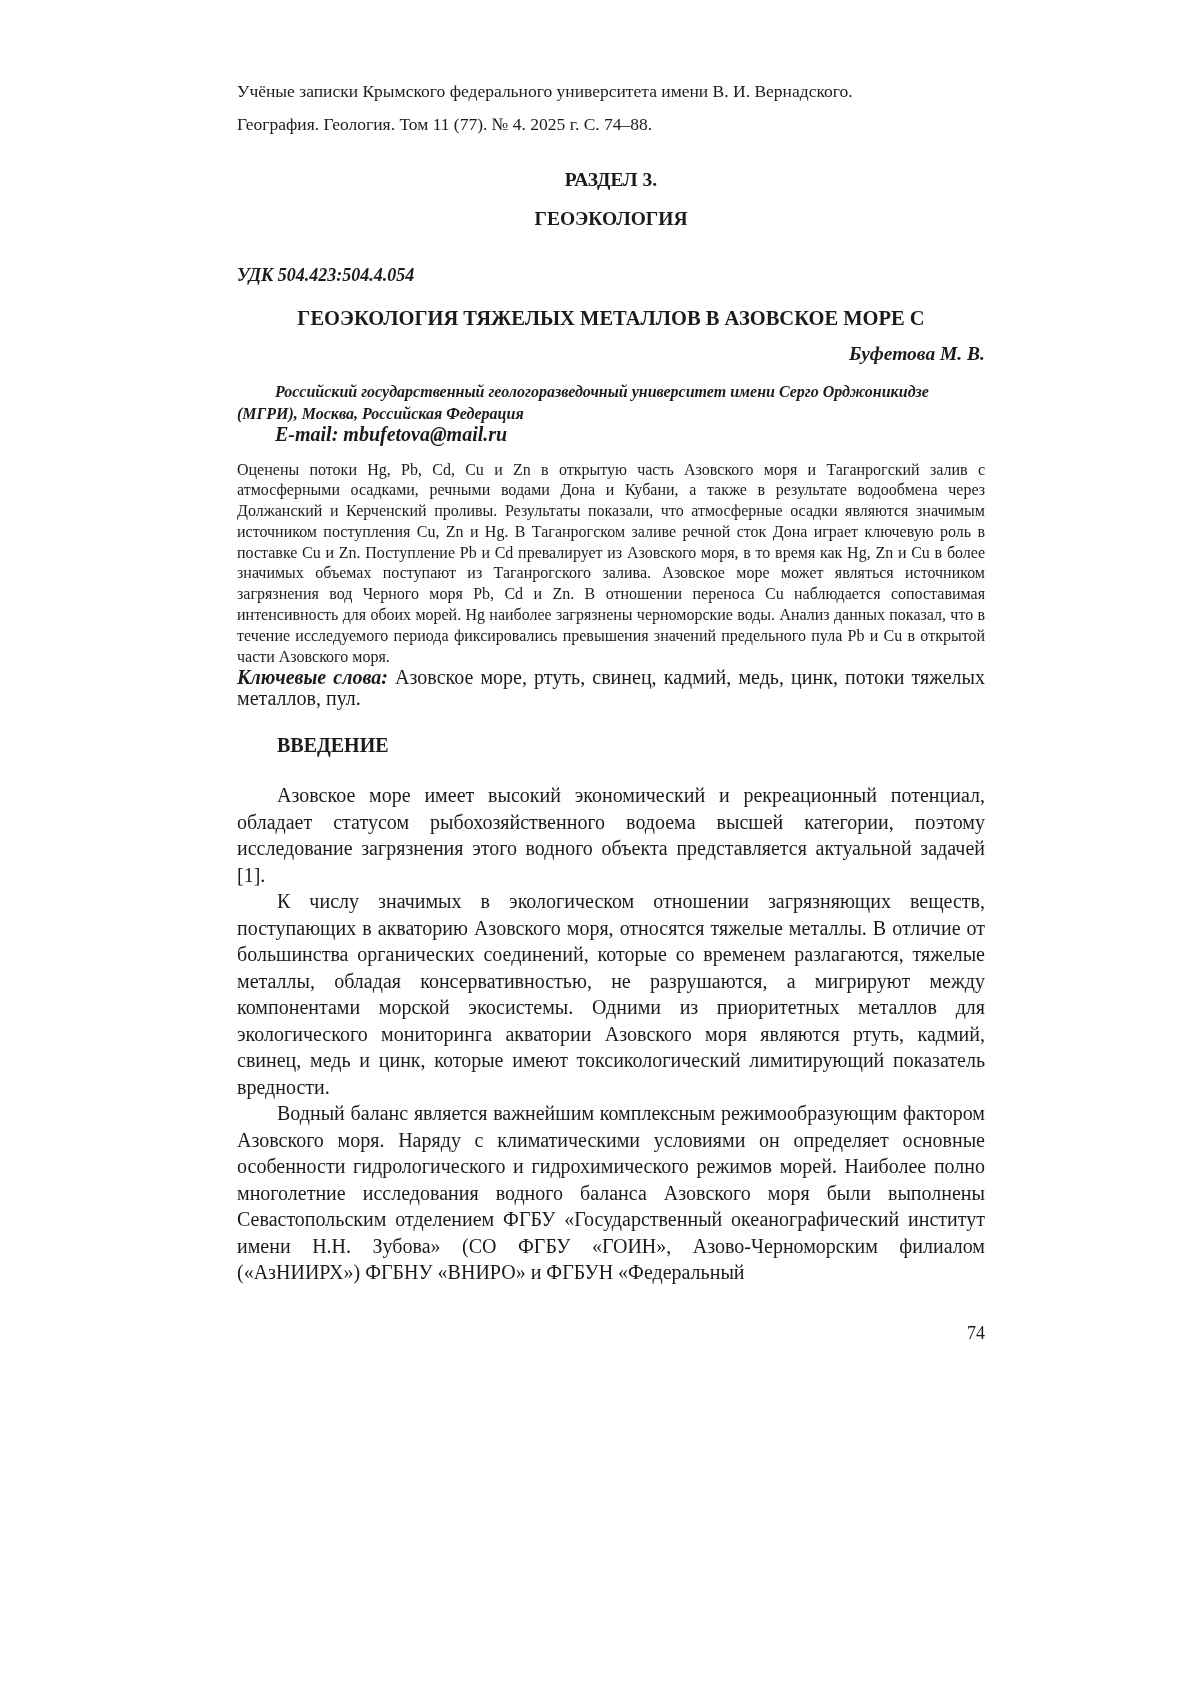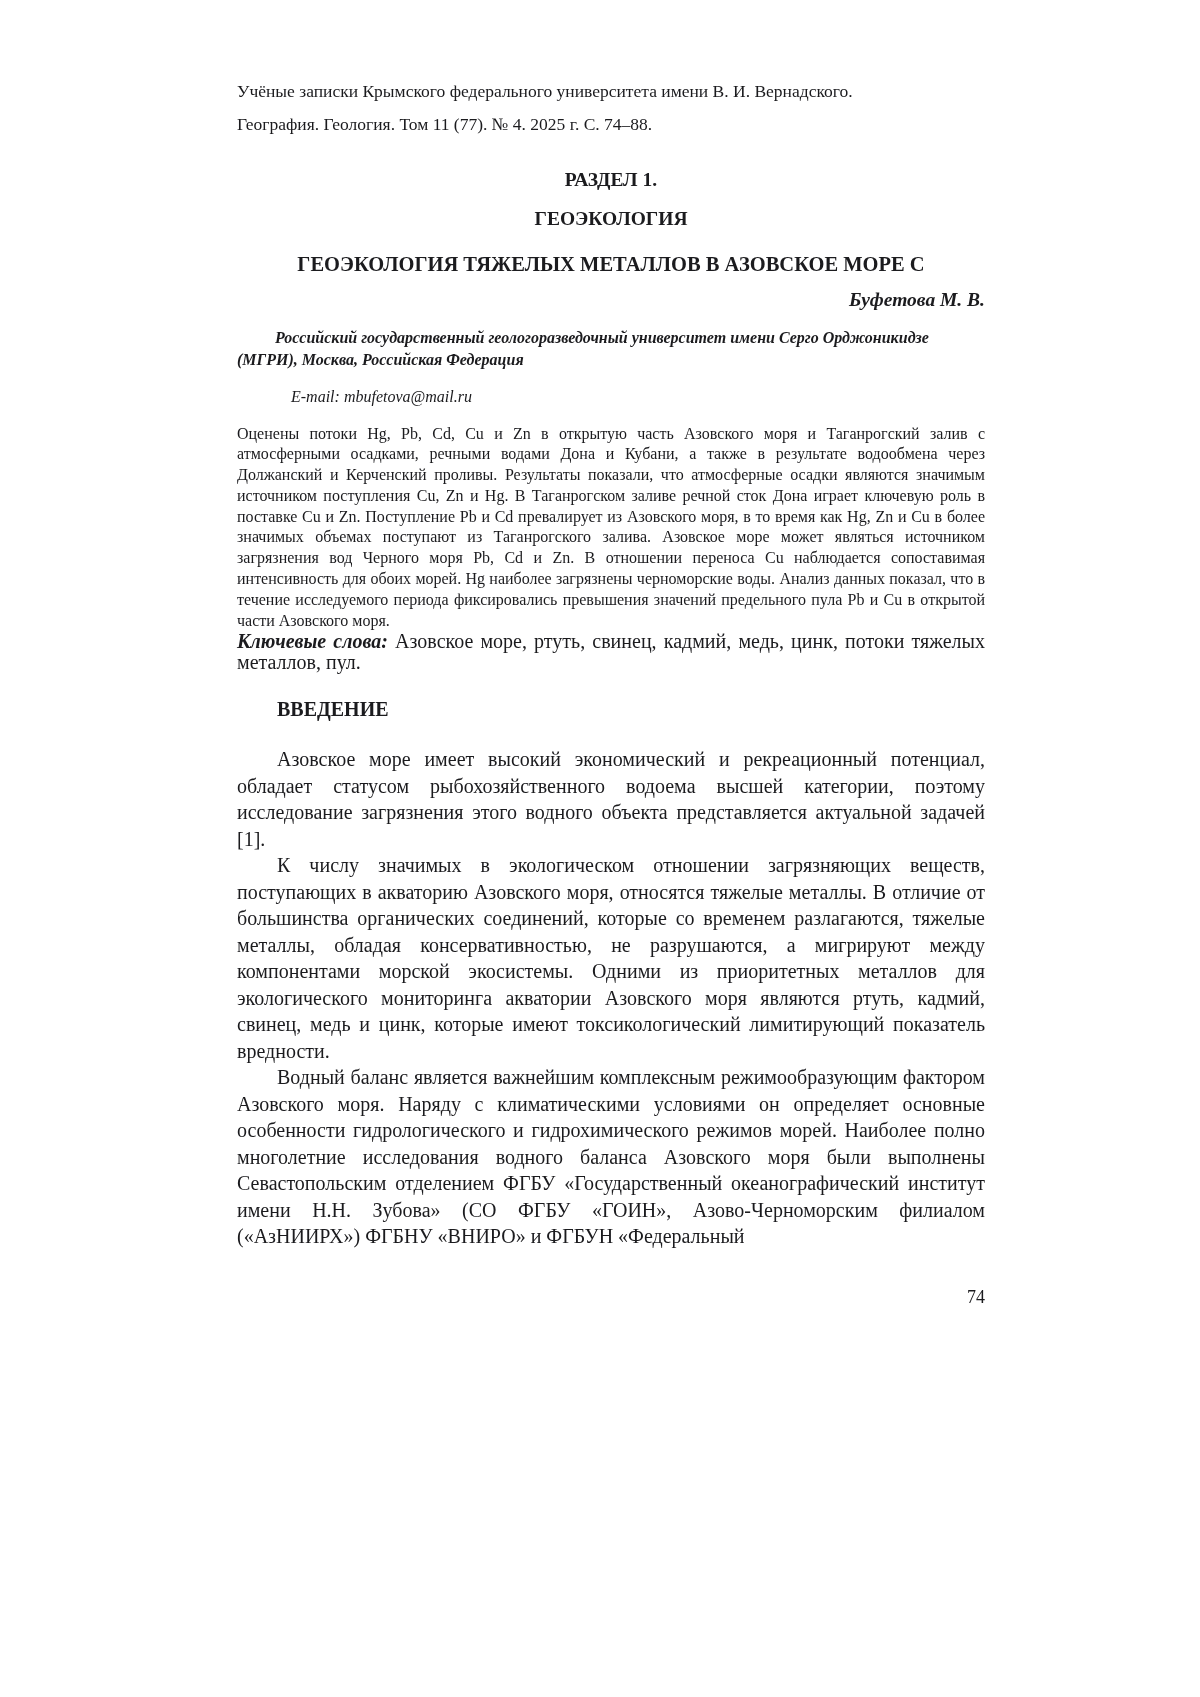--- a/index.html
+++ b/index.html
@@ -64,25 +64,25 @@
   }
   .affiliation {
     margin: 14px 0 0 0;
     font-weight: 700;
     font-style: italic;
     font-size: 16px;
     line-height: 21.5px;
     text-indent: 38px;
   }
   .email {
-    margin: 16px;
+    margin: 0;
     padding-left: 38px;
-    font-weight: 400;
+    font-weight: 700;
     font-style: italic;
-    font-size: 16px;
+    font-size: 20px;
     line-height: 21.5px;
   }
   .abstract {
     margin: 14px 0 0 0;
     font-size: 16px;
     line-height: 20.8px;
     text-align: justify;
   }
   .keywords {
     margin: 0;
@@ -123,24 +123,25 @@
 
 <div class="page">
   <div class="content">
 
     <div class="journal-header">
       <p>Учёные записки Крымского федерального университета имени В. И. Вернадского.</p>
       <p>География. Геология. Том 11 (77). № 4. 2025 г. С. 74–88.</p>
     </div>
 
     <div class="section-heading">
-      <div>РАЗДЕЛ 1.</div>
+      <div>РАЗДЕЛ 3.</div>
       <div>ГЕОЭКОЛОГИЯ</div>
     </div>
 
+    <div class="udk">УДК 504.423:504.4.054</div>
 
     <div class="paper-title">
       <div>ГЕОЭКОЛОГИЯ ТЯЖЕЛЫХ МЕТАЛЛОВ В АЗОВСКОЕ МОРЕ С</div>
     </div>
 
     <div class="author">Буфетова М. В.</div>
 
     <p class="affiliation">Российский государственный геологоразведочный университет имени Серго Орджоникидзе (МГРИ), Москва, Российская Федерация</p>
     <p class="email">E-mail: mbufetova@mail.ru</p>
 

